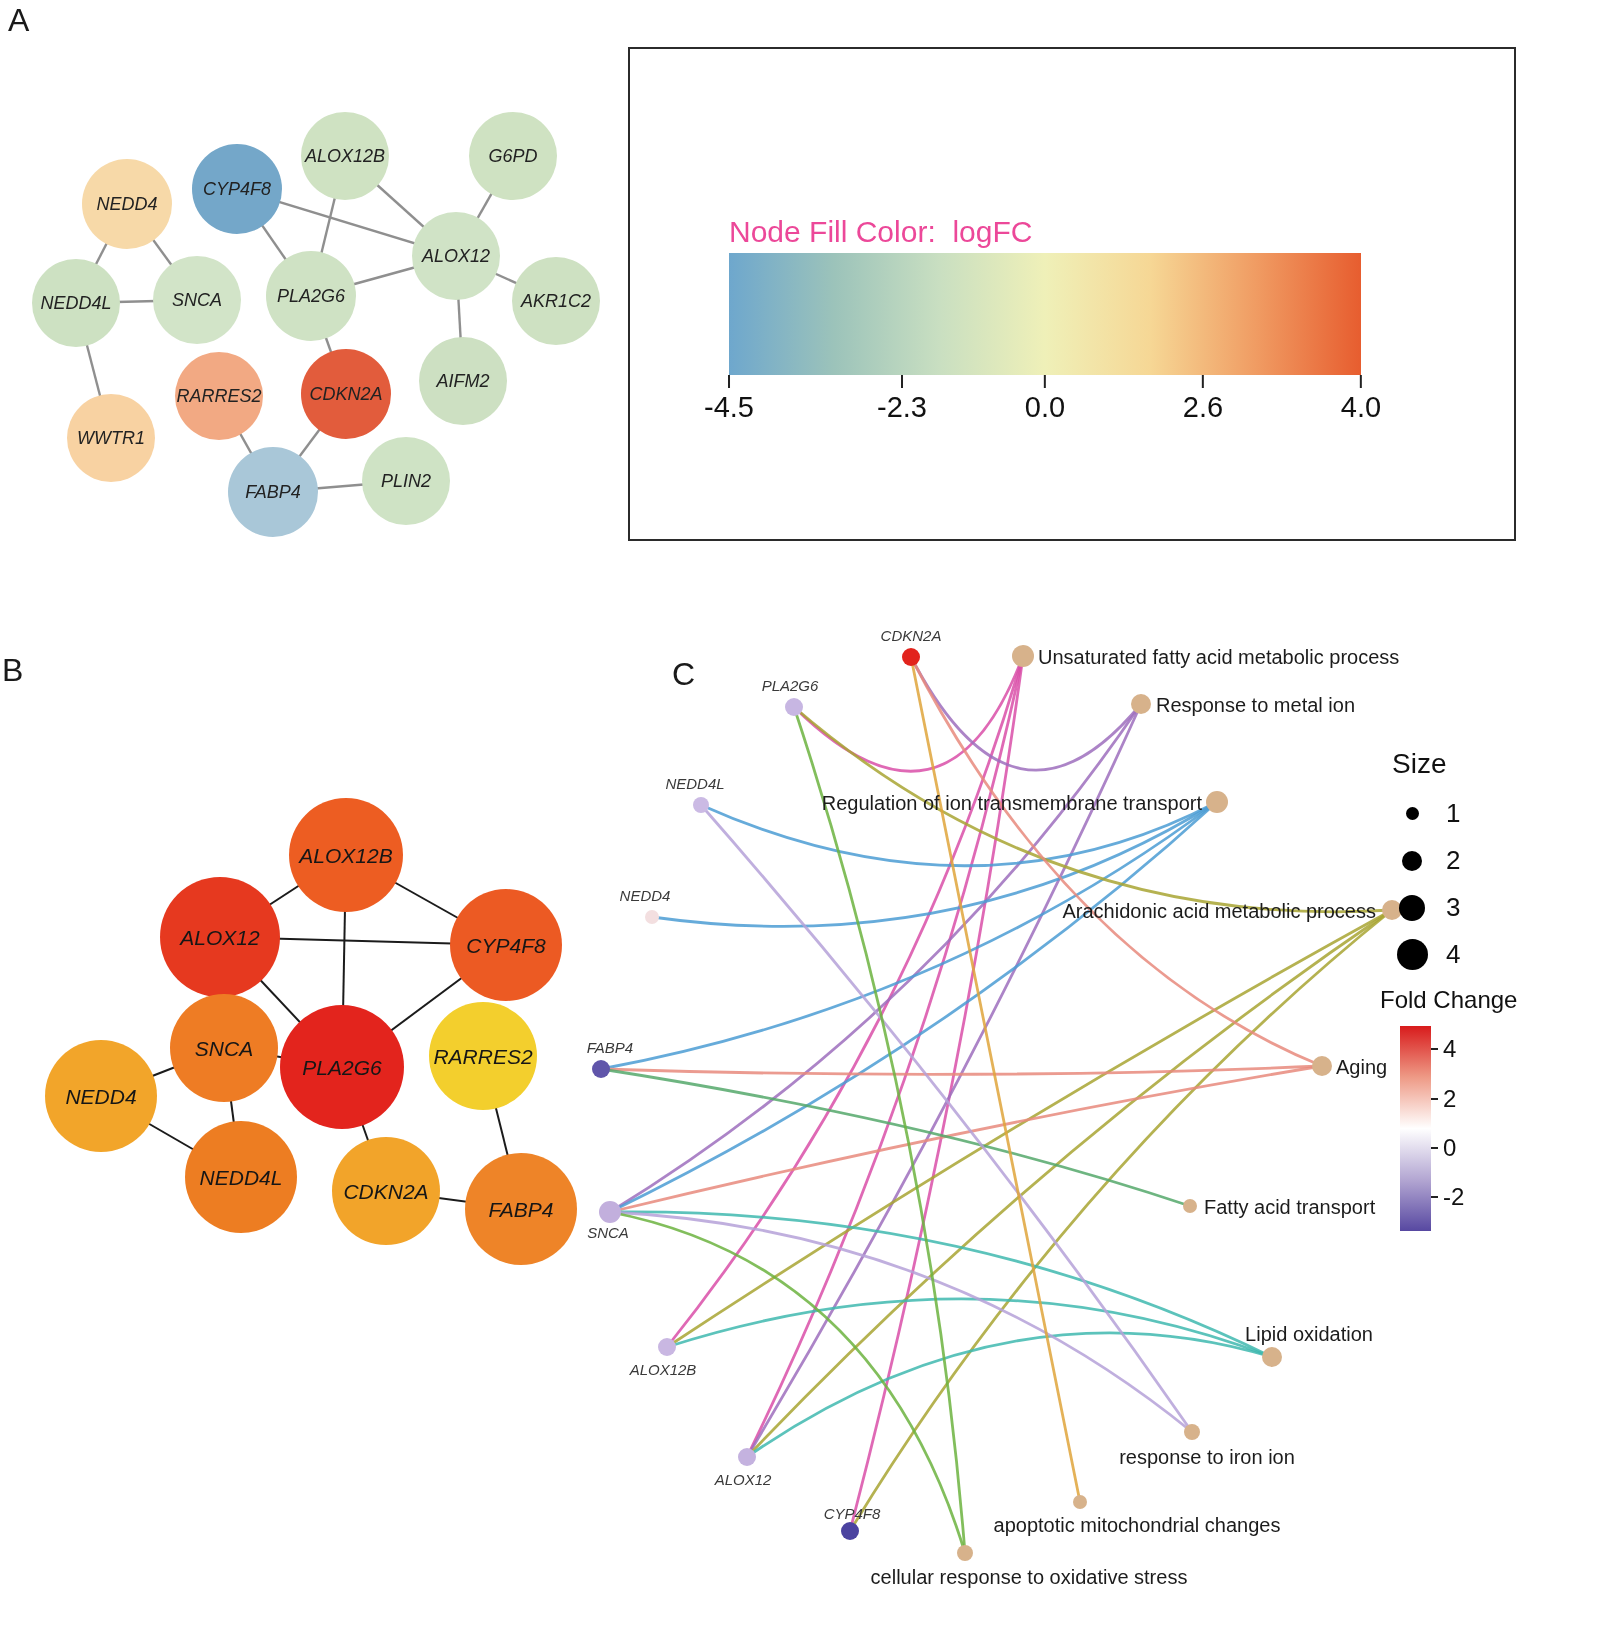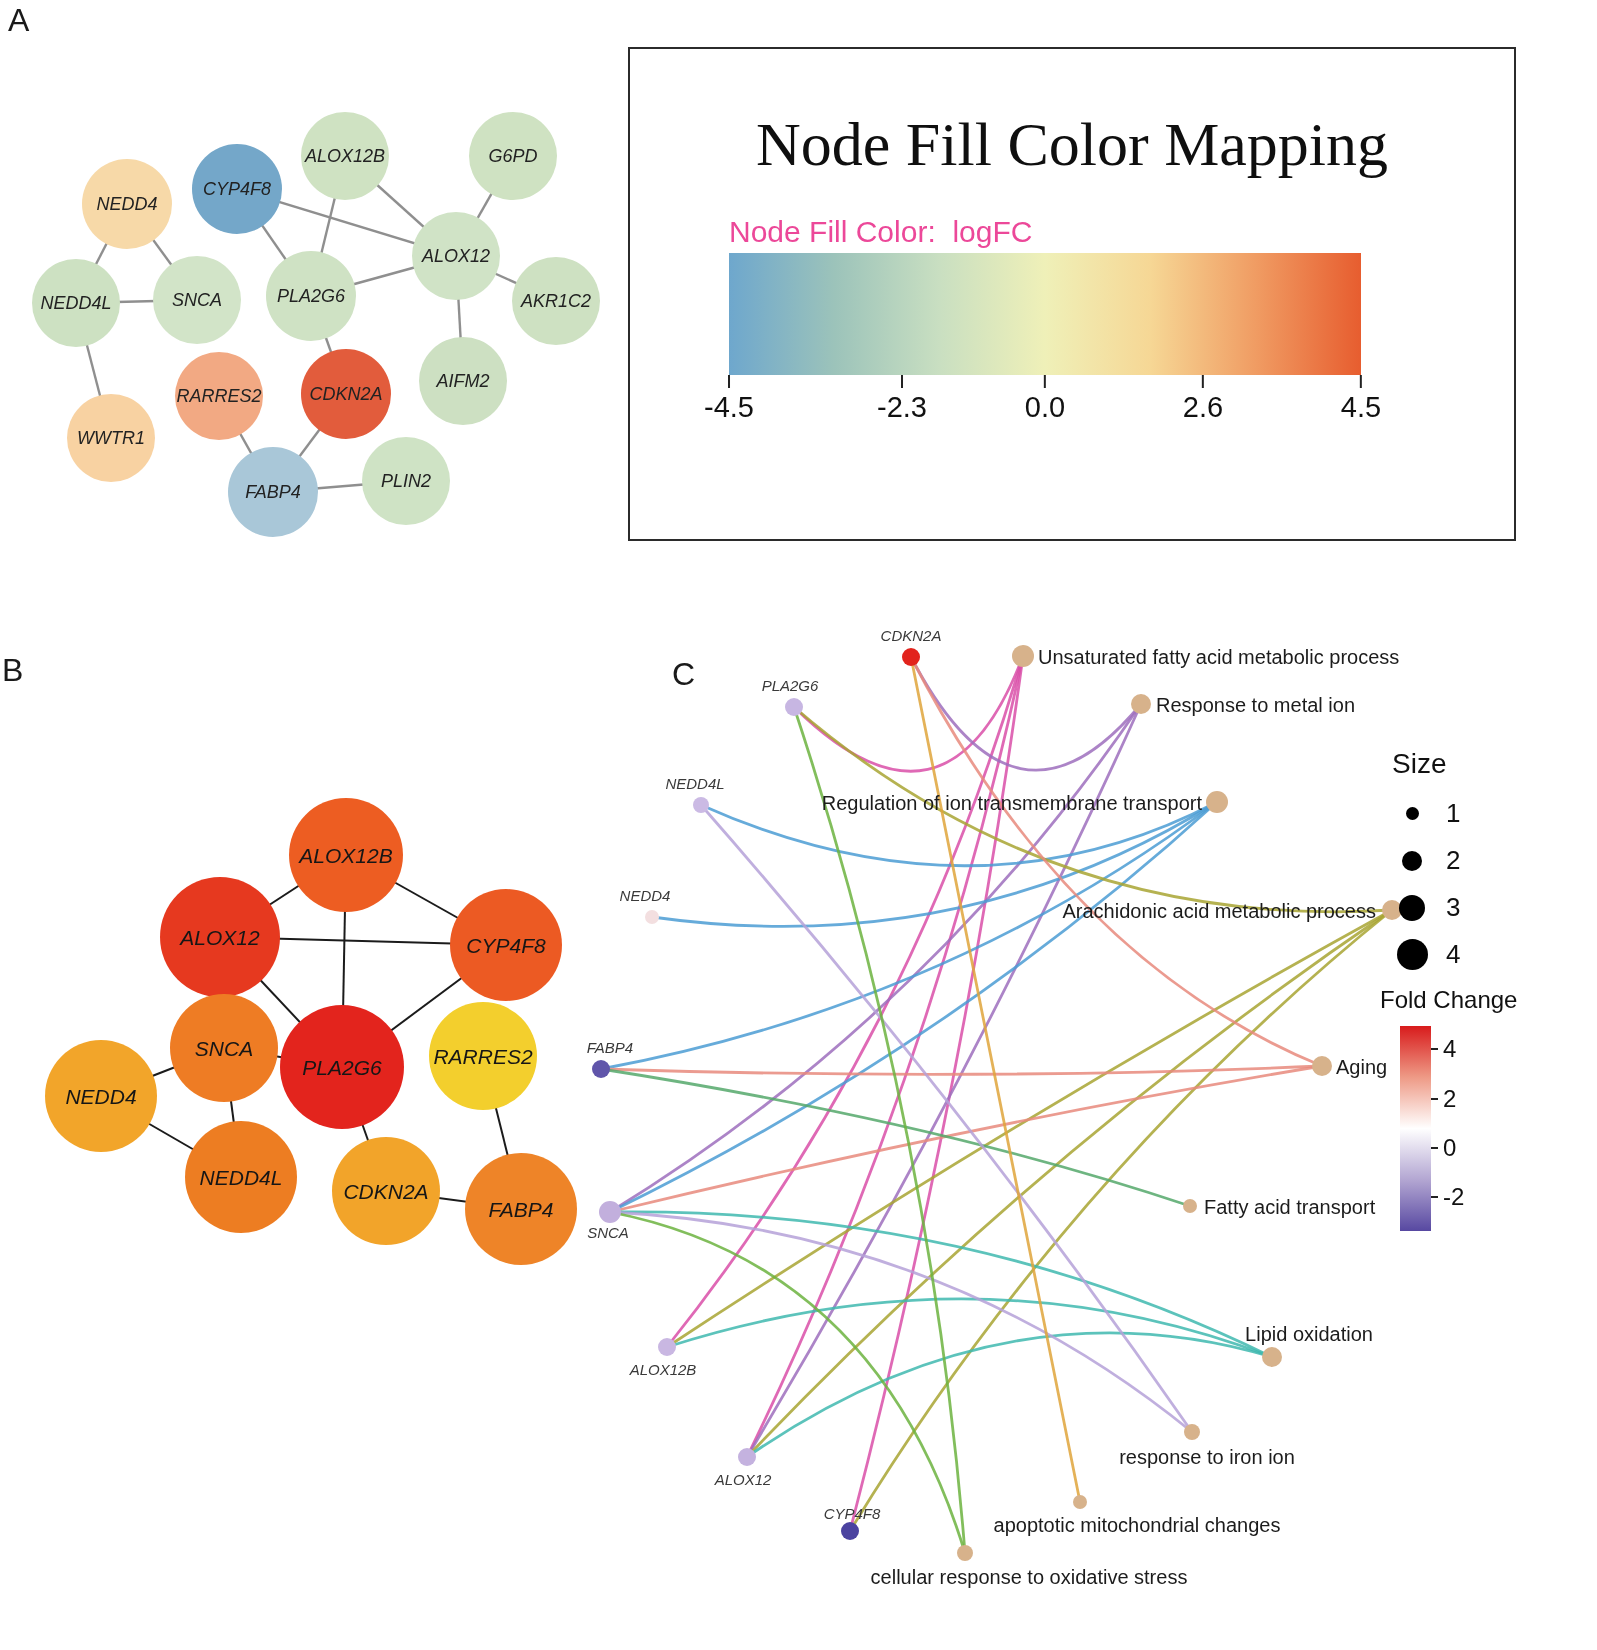--- a/index.html
+++ b/index.html
@@ -202,21 +202,20 @@
         <circle cx="850" cy="1531" r="9" fill="#4b43a0"></circle>
         <text x="852" y="1519" class="genelab" text-anchor="middle">CYP4F8</text>
       </g>
     </svg>
 
   <div class="panel-label" id="label-a">A</div>
   <div class="panel-label" id="label-b">B</div>
   <div class="panel-label" id="label-c">C</div>
 
   <div class="legend-a">
-    <div class="legend-a-title">Node Fill Color Mapping</div>
     <div class="legend-a-sub">Node Fill Color:  logFC</div>
     <div class="legend-a-bar" id="legend-a-bar" style="background: linear-gradient(to right, rgb(110, 167, 205), rgb(156, 195, 186), rgb(201, 223, 193), rgb(239, 240, 184), rgb(246, 215, 149), rgb(240, 156, 99), rgb(231, 93, 47));"></div>
     <div class="legend-a-ticks" id="legend-a-ticks">
         <div class="tickA" style="left: 0%; text-align: right;">
           <div class="tickA-mark"></div>
           <div class="tickA-label">-4.5</div>
         </div>
         <div class="tickA" style="left: 25%; margin-left: 15px;">
           <div class="tickA-mark"></div>
           <div class="tickA-label">-2.3</div>
@@ -224,21 +223,21 @@
         <div class="tickA" style="left: 50%; justify-content: space-between;">
           <div class="tickA-mark"></div>
           <div class="tickA-label">0.0</div>
         </div>
         <div class="tickA" style="left: 75%;">
           <div class="tickA-mark"></div>
           <div class="tickA-label">2.6</div>
         </div>
         <div class="tickA" style="left: 100%;">
           <div class="tickA-mark"></div>
-          <div class="tickA-label">4.5</div>
+          <div class="tickA-label">4.0</div>
         </div>
       </div>
   </div>
 
   <div class="size-legend">
     <div class="size-legend-title">Size</div>
     <div id="size-items">
         <div class="size-row">
           <span class="size-dot-cell">
             <span class="size-dot" style="width: 13px; height: 13px;"></span>

